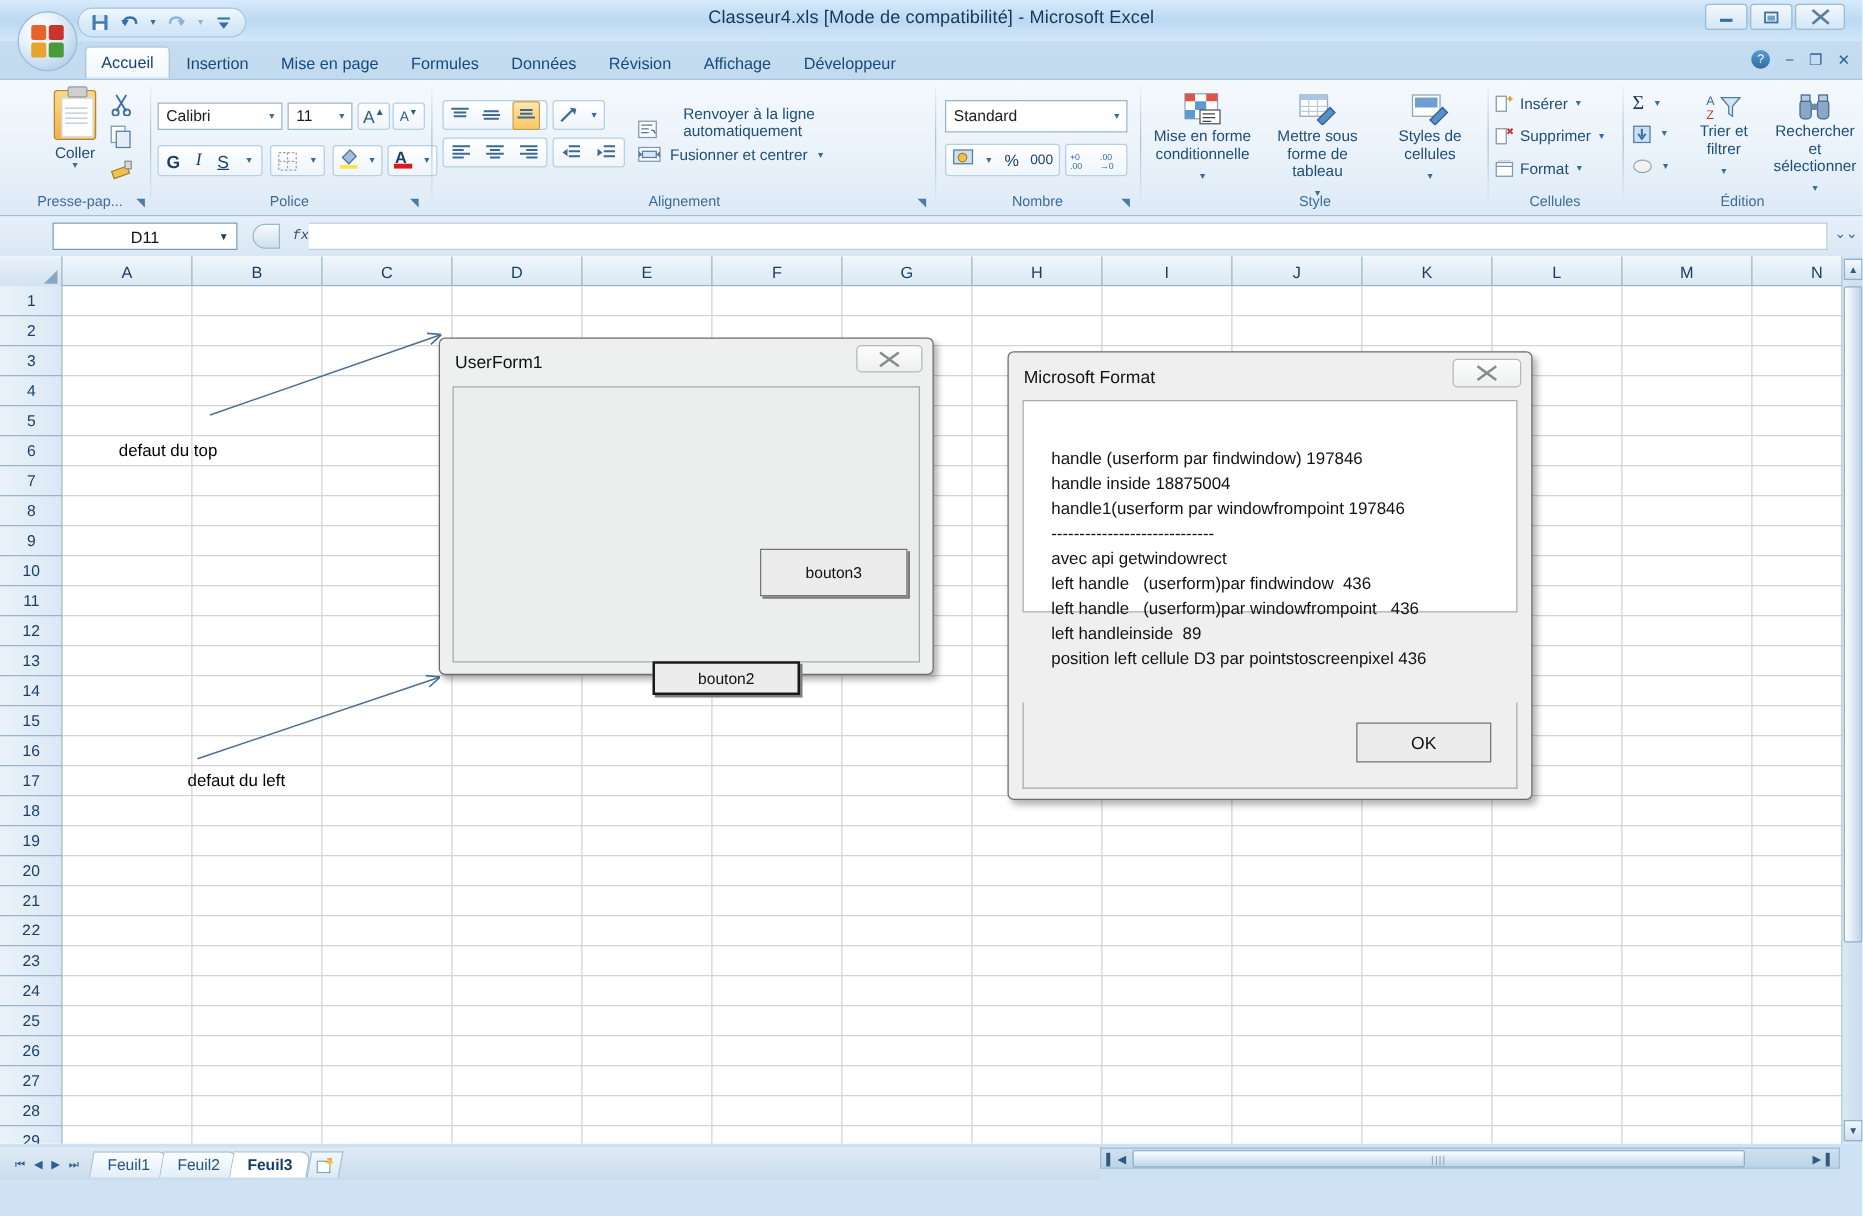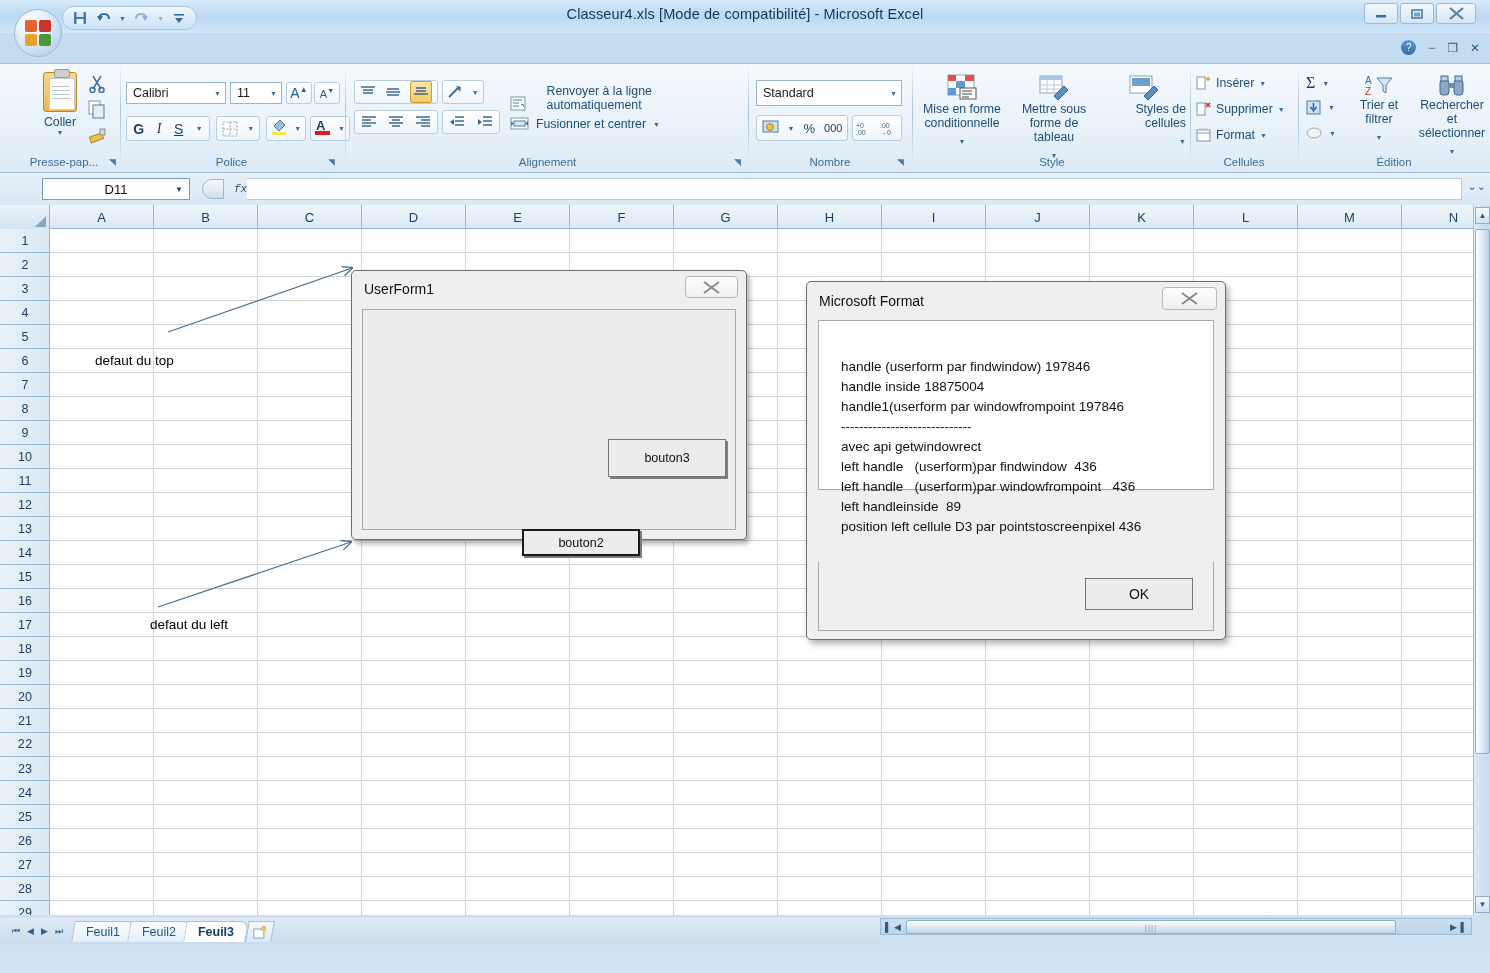--- a/index.html
+++ b/index.html
@@ -307,20 +307,30 @@
     </span>
     <span class="qat-caret" style="opacity:.45">▼</span>
     <span class="qat-ic">
       <svg width="12" height="12">
           <rect x="1" y="2" width="10" height="1.6" fill="#2f6fae"></rect>
           <path d="M2,6 L10,6 L6,11 Z" fill="#2f6fae"></path>
         </svg>
     </span>
   </div>
 
+  <div class="ribbon-tabs">
+    <div class="rtab active">Accueil</div>
+    <div class="rtab">Insertion</div>
+    <div class="rtab">Mise en page</div>
+    <div class="rtab">Formules</div>
+    <div class="rtab">Données</div>
+    <div class="rtab">Révision</div>
+    <div class="rtab">Affichage</div>
+    <div class="rtab">Développeur</div>
+  </div>
   <div class="ribbon-right">
     <span class="help-circ">?</span>
     <span>−</span>
     <span>❐</span>
     <span>✕</span>
   </div>
 
   <div class="ribbon">
 
     <div class="grp" style="left:8px;width:112px;">
@@ -521,21 +531,21 @@
       <div style="position:absolute;left:92px;top:8px;width:92px;text-align:center">
         <svg width="32" height="26" style="margin:0 auto;display:block">
           <rect x="2" y="2" width="22" height="17" fill="#fff" stroke="#8ea4b8"></rect>
           <rect x="2" y="2" width="22" height="4" fill="#a8c6e4"></rect>
             <path d="M9,6v13M16,6v13M2,11h22M2,15h22" stroke="#b8cbdd"></path>
           <path d="M16,22 L26,12 L30,16 L20,26 Z" fill="#5b8fc4" stroke="#2f5f92"></path>
         </svg>
         <div class="small-lbl" style="line-height:14px;margin-top:2px">Mettre sous forme de tableau</div>
         <span class="caret">▼</span>
       </div>
-      <div style="position:absolute;left:186px;top:8px;width:84px;text-align:right">
+      <div style="position:absolute;left:186px;top:8px;width:84px;text-align:center">
         <svg width="32" height="26" style="margin:0 auto;display:block">
           <rect x="2" y="2" width="22" height="17" fill="#fff" stroke="#8ea4b8"></rect>
           <rect x="4" y="4" width="18" height="8" fill="#6d9fd2"></rect>
           <path d="M16,22 L26,12 L30,16 L20,26 Z" fill="#5b8fc4" stroke="#2f5f92"></path>
         </svg>
         <div class="small-lbl" style="line-height:14px;margin-top:2px">Styles de cellules</div>
         <span class="caret">▼</span>
       </div>
       <div class="grp-label">Style</div>
     </div>

